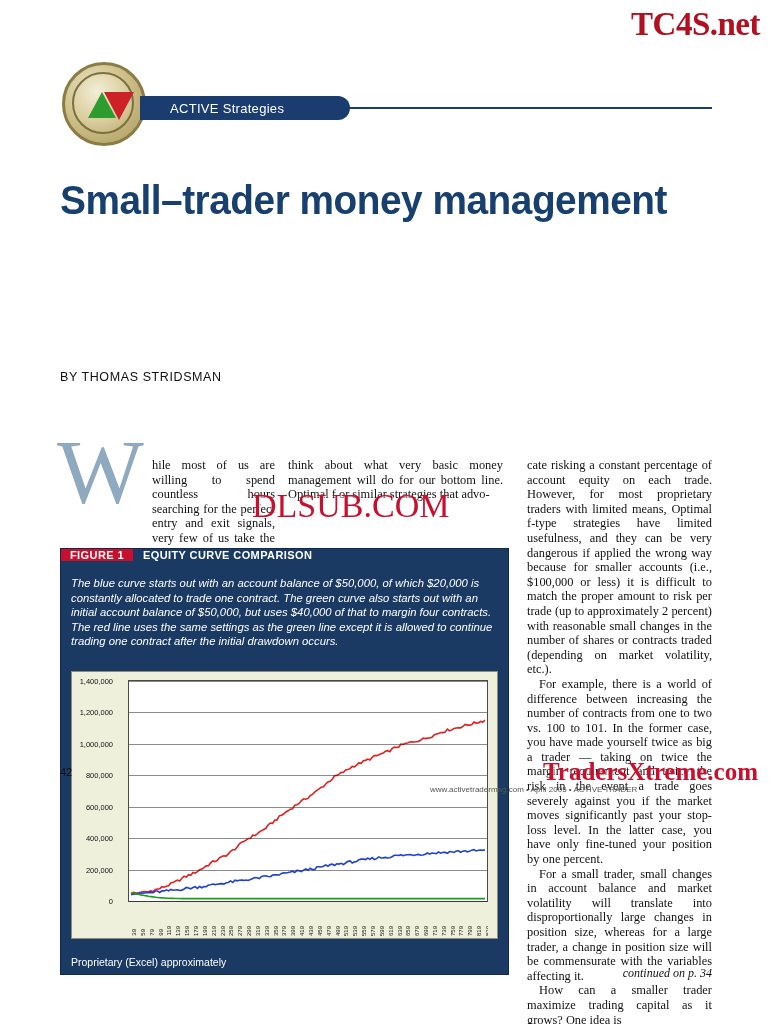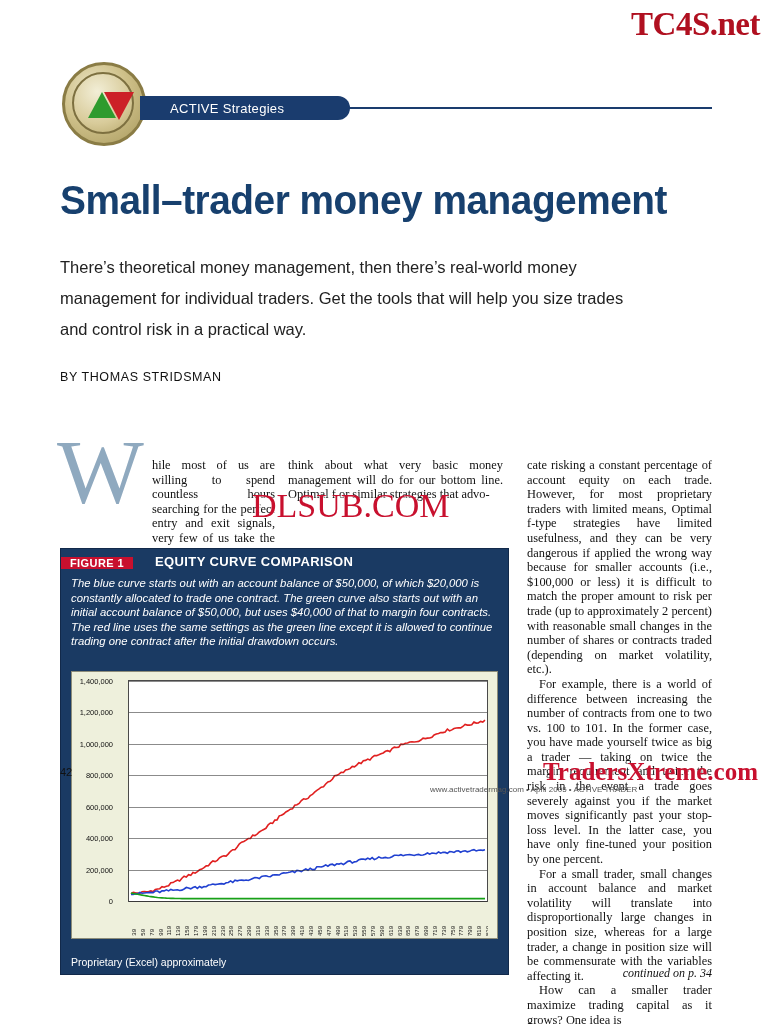--- a/index.html
+++ b/index.html
@@ -203,43 +203,43 @@
     top: 548px;
     width: 449px;
     height: 427px;
     background: #1a3a63;
     border: 1px solid #12294a;
     box-sizing: border-box;
   }
   .fig-head {
     height: 20px;
     display: flex;
-    align-items: flex-end;
+    align-items: flex-start;
     background: #1a3a63;
   }
   .fig-tag {
     background: #c8102e;
     color: #ffffff;
     font-family: "Liberation Sans", sans-serif;
     font-size: 11px;
     font-weight: bold;
     letter-spacing: 0.4px;
     padding: 0 9px;
     display: flex;
     align-items: center;
   }
   .fig-title {
     color: #ffffff;
     font-family: "Liberation Sans", sans-serif;
-    font-size: 13px;
+    font-size: 11px;
     font-weight: bold;
     letter-spacing: 0.4px;
     display: flex;
     align-items: center;
-    padding-left: 22px;
+    padding-left: 10px;
   }
   .fig-caption {
     color: #ffffff;
     font-family: "Liberation Sans", sans-serif;
     font-style: italic;
     font-size: 11.3px;
     line-height: 14.6px;
     padding: 7px 10px 6px 10px;
   }
   .chart-area {
@@ -337,21 +337,20 @@
   <div class="rule-top2"></div>
   <div class="logo-badge">
     <div class="logo-inner">
       <div class="tri-green"></div>
       <div class="tri-red"></div>
     </div>
   </div>
   <div class="section-bar">ACTIVE Strategies</div>
 
   <div class="headline">Small–trader money management</div>
-  <div class="deck">There’s theoretical money management, then there’s real-world money management for individual traders. Get the tools that will help you size trades and control risk in a practical way.</div>
   <div class="byline">BY THOMAS STRIDSMAN</div>
 
   <div class="dropcap">W</div>
 
   <div class="col" id="col1">
     <p class="first wrap-lines">hile most of us are willing to spend countless hours searching for the perfect entry and exit signals, very few of us take the time to</p>
   </div>
 
   <div class="col" id="col2">
     <p class="first">think about what very basic money management will do for our bottom line. Optimal f or similar strategies that advo-</p>

